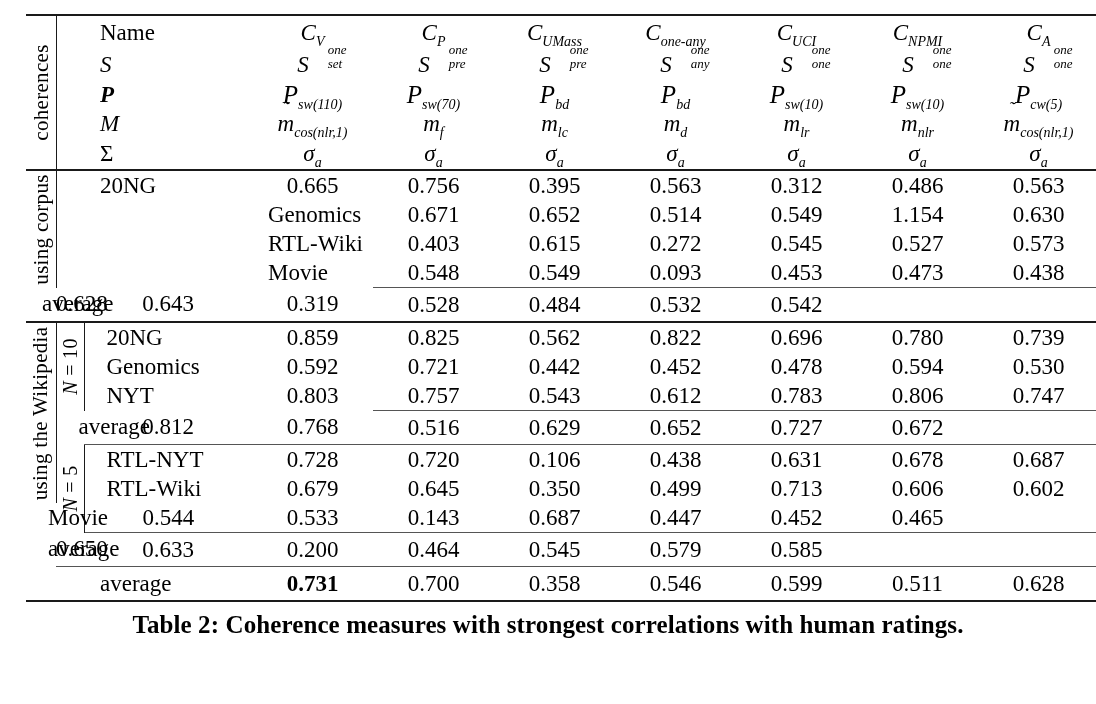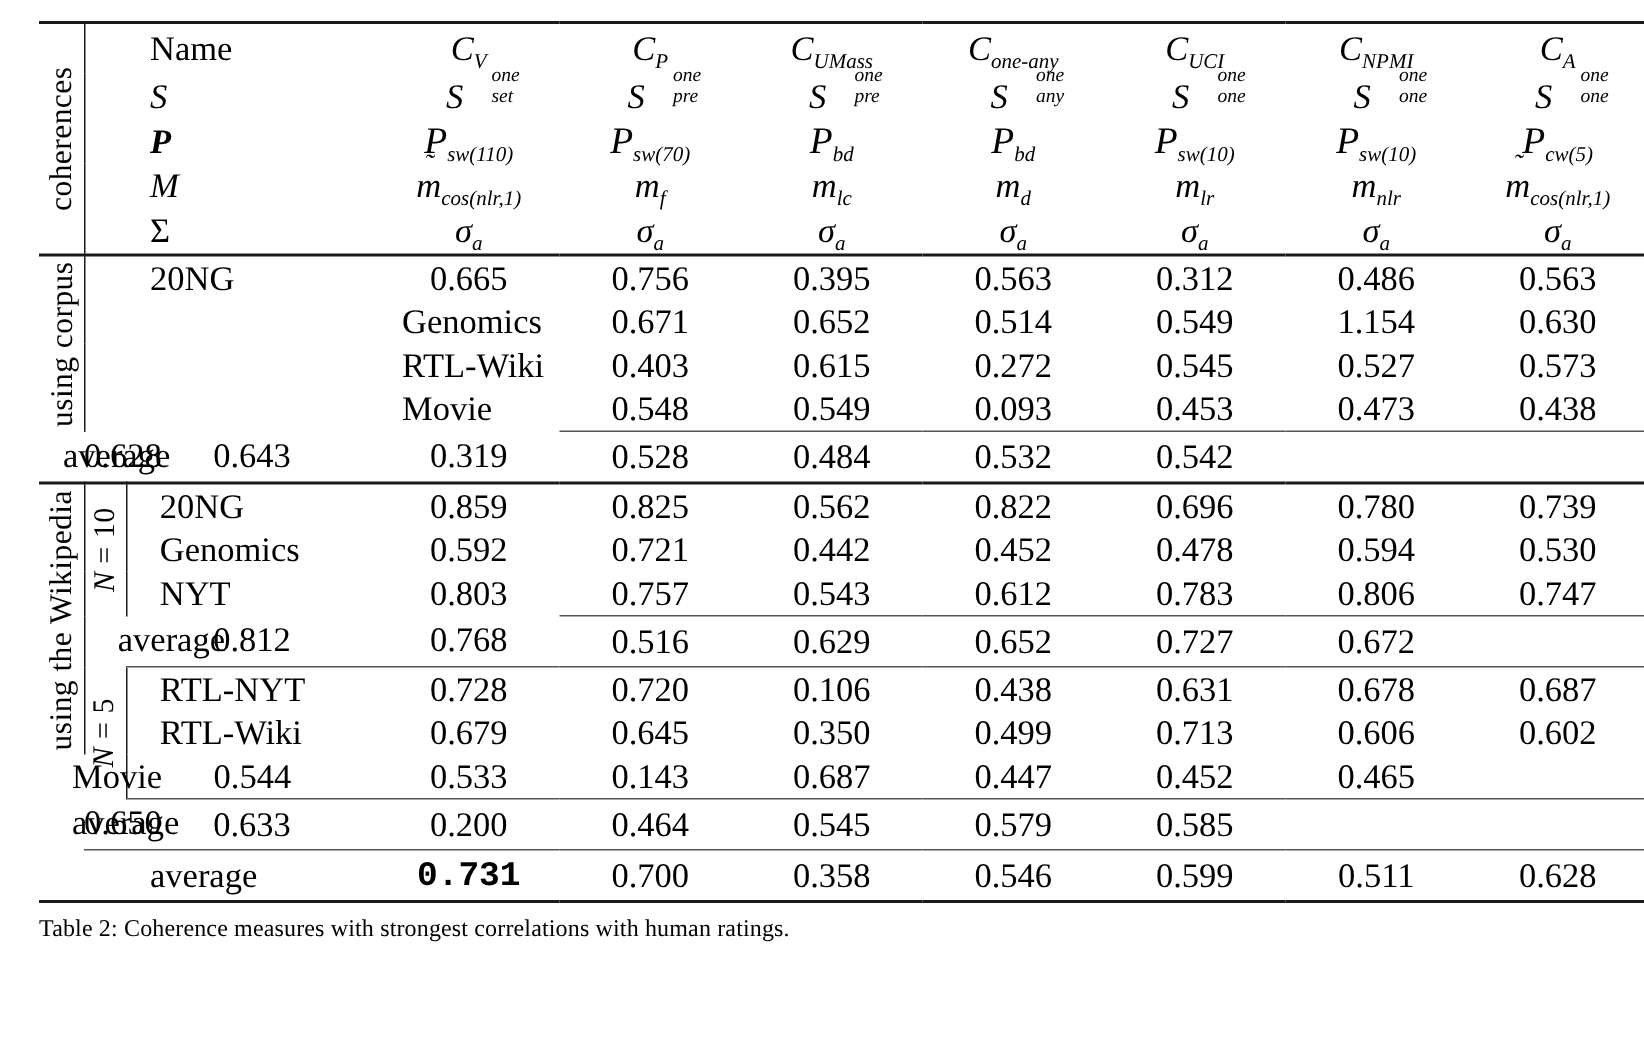--- a/index.html
+++ b/index.html
@@ -76,21 +76,21 @@
   }
   .namecol.sub { padding-left: 22px; }
 
   
   .datacol {
     width: 121px;
     text-align: center;
     font-size: 23px;
     white-space: nowrap;
   }
-  .datacol.bold { font-weight: bold; font-family: Liberation Mono, monospace; }
+  .datacol.bold { font-weight: bold; }
 
   
   .hdr-name td { height: 33px; }
   .hdr-row td  { height: 31px; }
   .hdr-row.tight td { height: 29px; }
 
   .hsym {
     font-size: 23px;
     font-style: italic;
     font-family: Liberation Serif, serif;
@@ -130,22 +130,23 @@
   }
   .stack .pad { visibility: hidden; font-size: 13px; }
 
   .dataRow td { height: 29px; }
   .avgRow td  { height: 33px; }
 
   
   .caption {
     width: 1044px;
     margin: 9px auto 0 auto;
-    font-weight: normal;
-    font-size: 16px;
+    text-align: center;
+    font-weight: bold;
+    font-size: 25px;
     letter-spacing: .1px;
   }
 </style>
 </head>
 <body>
 
 <div class="page">
 
   <table class="tbl">
     <colgroup>

